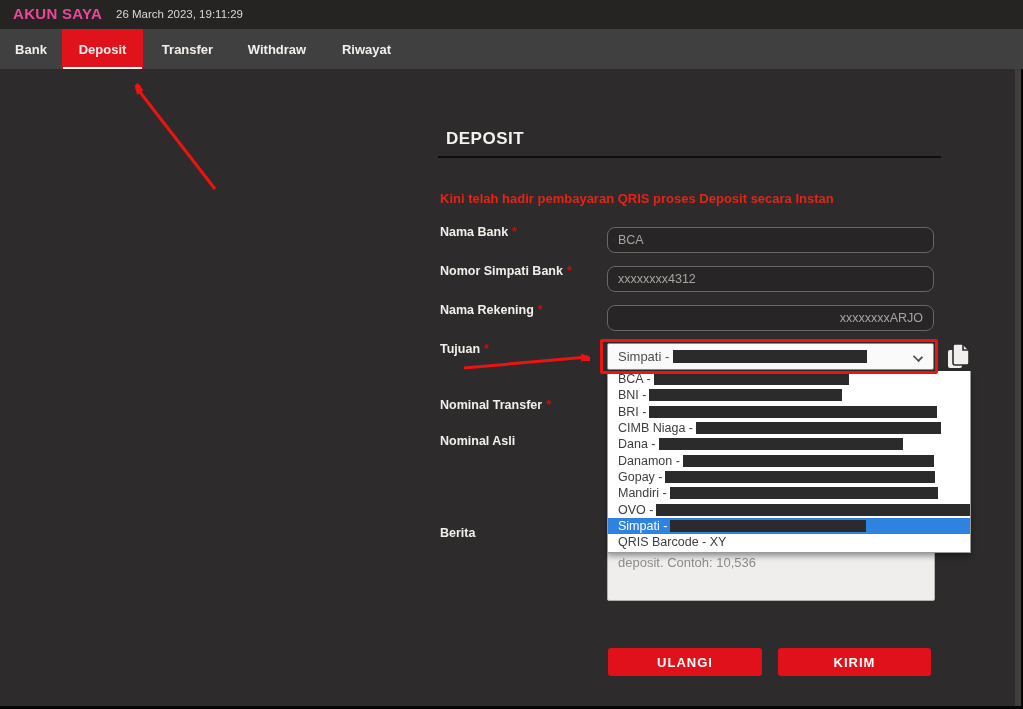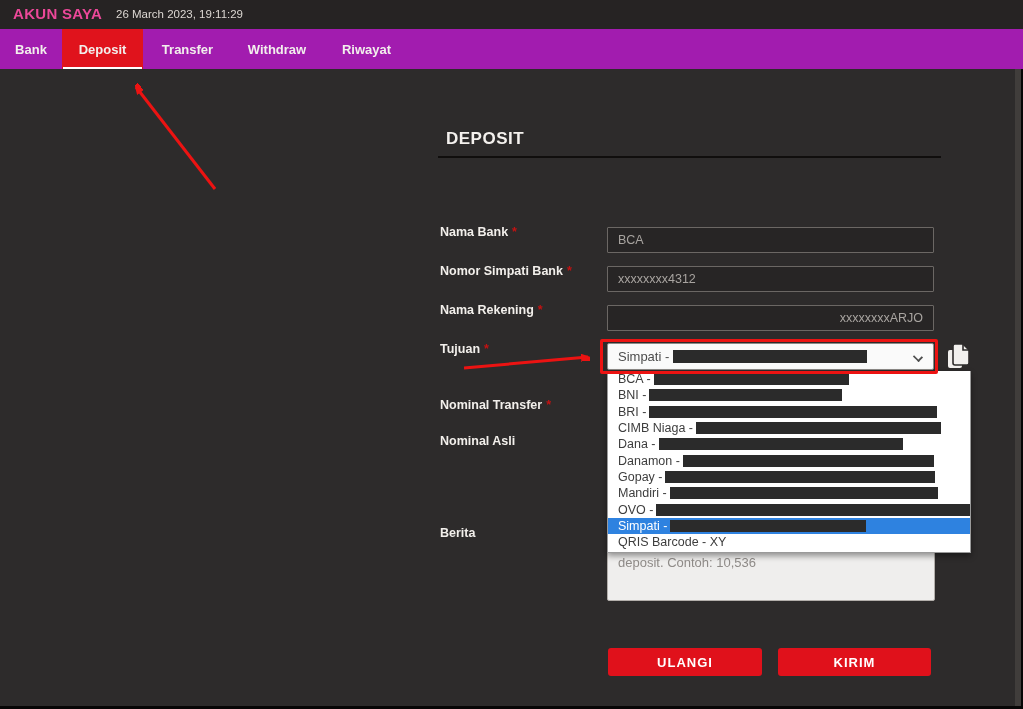--- a/index.html
+++ b/index.html
@@ -5,38 +5,38 @@
   html,body{margin:0;padding:0;background:#1b1919;}
   *{box-sizing:border-box;font-family:"Liberation Sans",sans-serif;}
   #screen{position:relative;width:1023px;height:709px;background:#2d2b2b;overflow:hidden;}
 
   
   .topbar{position:absolute;left:0;top:0;width:1023px;height:29px;background:#262323;}
   .brand{position:absolute;left:13px;top:5px;font-size:15px;font-weight:bold;color:#ec4899;letter-spacing:.3px;}
   .datetime{position:absolute;left:116px;top:8px;font-size:11.5px;color:#ddd8d3;}
 
   
-  .navbar{position:absolute;left:0;top:29px;width:1023px;height:40px;background:#a21caf;display:flex;}
+  .navbar{position:absolute;left:0;top:29px;width:1023px;height:40px;background:#404040;display:flex;}
   .tab{height:40px;display:flex;align-items:center;justify-content:center;color:#f2efec;font-size:13px;font-weight:bold;cursor:pointer;position:relative;}
   .tab-bank{width:62px;}
   .tab-deposit{width:81px;background:#e0131c;}
   .tab-transfer{width:89px;}
   .tab-withdraw{width:90px;}
   .tab-riwayat{width:89px;}
   .tab-underline{position:absolute;left:1px;right:1px;bottom:0;height:2px;background:#ffffff;}
 
   
   .page-title{position:absolute;left:446px;top:129px;font-size:17px;font-weight:bold;color:#f4f1ee;letter-spacing:.5px;}
   .title-rule{position:absolute;left:438px;top:156px;width:503px;height:2px;background:#100e0d;}
   .notice{position:absolute;left:440px;top:191px;width:480px;font-size:13px;font-weight:bold;color:#e32417;}
 
   .field-label{position:absolute;left:440px;font-size:12.5px;font-weight:bold;color:#f2efeb;}
   .req{color:#c41212;margin-left:4px;font-weight:bold;}
 
-  .text-input{position:absolute;left:607px;width:327px;height:26px;background:#272525;border:1px solid #6b6764;border-radius:1px;color:#a8a4a0;font-size:12.5px;padding:0 10px;outline:none;}
+  .text-input{position:absolute;left:607px;width:327px;height:26px;background:#272525;border:1px solid #6b6764;border-radius:8px;color:#a8a4a0;font-size:12.5px;padding:0 10px;outline:none;}
 
   
   .select-box{position:absolute;left:607px;top:343px;width:327px;height:27px;background:#fafafa;border:1px solid #8d8a87;border-radius:2px;display:flex;align-items:center;padding:0 10px;cursor:pointer;z-index:5;}
   .select-value{font-size:13px;color:#4c4c4c;white-space:nowrap;}
   .redaction-bar{display:inline-block;height:13px;background:#2b2b2b;margin-left:4px;vertical-align:middle;}
   .select-caret{position:absolute;right:11px;top:9px;width:8px;height:8px;border-right:2px solid #4c4c4c;border-bottom:2px solid #4c4c4c;transform:rotate(45deg) scale(1,.8);}
   .select-outline{position:absolute;left:600px;top:339px;width:338px;height:35px;border:3px solid #ec1312;border-radius:2px;z-index:30;pointer-events:none;}
 
   .copy-btn{position:absolute;left:945px;top:341px;width:28px;height:31px;cursor:pointer;z-index:6;background:none;border:none;padding:0;}
 
@@ -85,20 +85,21 @@
     <div class="tab tab-withdraw">
         <span>Withdraw</span>
       </div>
     <div class="tab tab-riwayat">
         <span>Riwayat</span>
       </div>
   </div>
 
   <div class="page-title">DEPOSIT</div>
   <div class="title-rule"></div>
+  <div class="notice">Kini telah hadir pembayaran QRIS proses Deposit secara Instan</div>
 
   <div class="field-label" style="top:225px">
     <span>Nama Bank</span><span class="req">*</span>
   </div>
   <div class="field-label" style="top:264px">
     <span>Nomor Simpati Bank</span><span class="req">*</span>
   </div>
   <div class="field-label" style="top:303px">
     <span>Nama Rekening</span><span class="req">*</span>
   </div>

